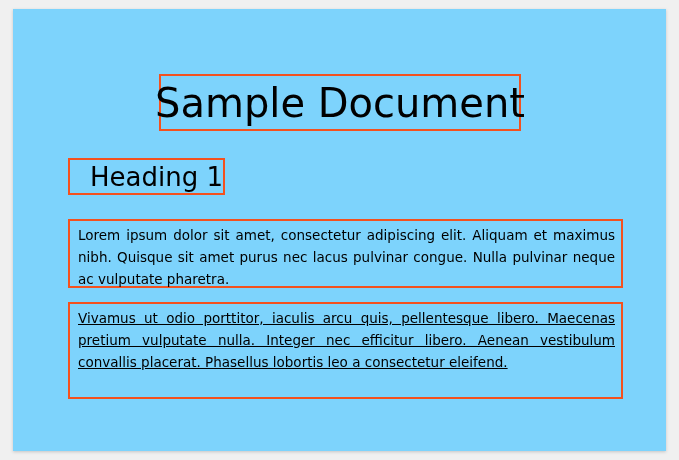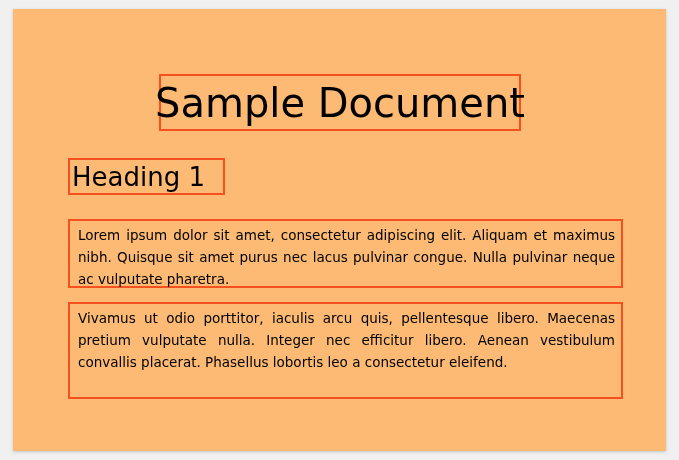--- a/index.html
+++ b/index.html
@@ -12,21 +12,21 @@
     background: #f0f0f0;
     font-family: "DejaVu Sans", sans-serif;
     overflow: hidden;
   }
   #page {
     position: absolute;
     left: 13px;
     top: 9px;
     width: 653px;
     height: 442px;
-    background: #fdba74;
+    background: #7dd3fc;
     box-shadow: 0 1px 3px rgba(0,0,0,0.18);
     box-sizing: border-box;
   }
   .box {
     border: 2px solid #f4511e;
     box-sizing: border-box;
   }
   #doc-title {
     position: absolute;
     left: 146px;
@@ -43,21 +43,21 @@
     white-space: nowrap;
   }
   #heading-1 {
     position: absolute;
     left: 55px;
     top: 149px;
     width: 157px;
     height: 37px;
     display: flex;
     align-items: center;
-    padding-left: 2px;
+    padding-left: 20px;
     font-size: 26px;
     color: #000000;
     box-sizing: border-box;
     white-space: nowrap;
   }
   .para {
     position: absolute;
     color: #000000;
     font-size: 13.5px;
     line-height: 22px;
@@ -69,20 +69,21 @@
     left: 55px;
     top: 210px;
     width: 555px;
     height: 69px;
   }
   #para-2 {
     left: 55px;
     top: 293px;
     width: 555px;
     height: 97px;
+    text-decoration: underline;
   }
 </style>
 </head>
 <body>
 
 <div id="page">
 
   <div id="doc-title" class="box">Sample Document</div>
 
   <div id="heading-1" class="box">Heading 1</div>

